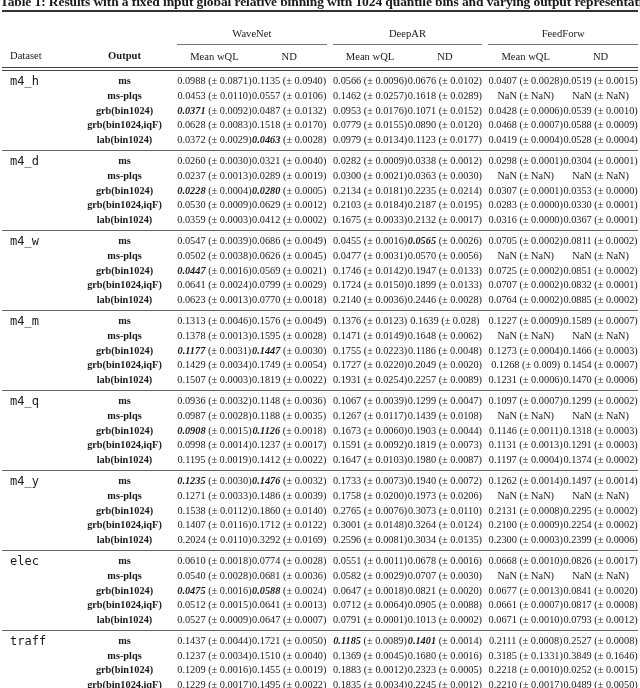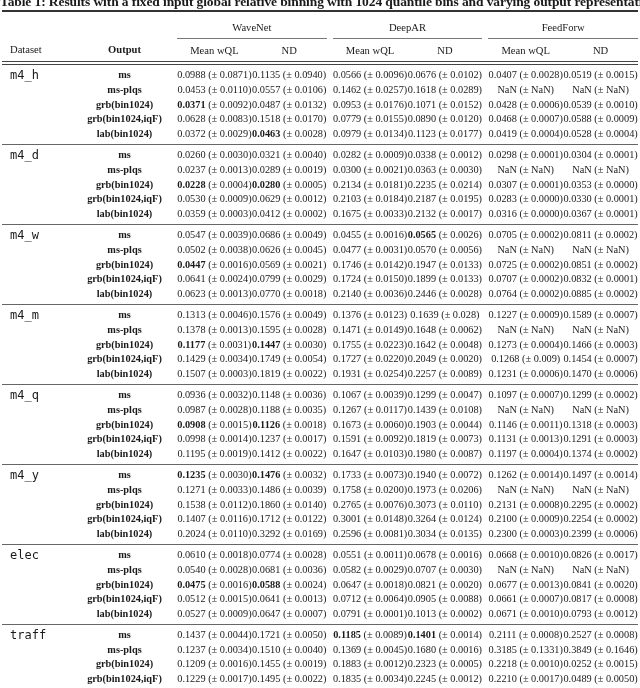--- a/index.html
+++ b/index.html
@@ -1,32 +1,32 @@
 <!DOCTYPE html>
 <html><head>
 <meta charset="utf-8">
 <style>
   html, body { margin: 0; padding: 0; background: #ffffff; }
   body { width: 640px; height: 688px; overflow: hidden; font-family: "Liberation Serif", "DejaVu Serif", serif; color: #1a1a1a; }
   .caption { position: absolute; top: -6px; left: 0; width: 640px; text-align: center; font-weight: bold; font-size: 13.5px; white-space: nowrap; letter-spacing: -0.1px; }
   table { position: absolute; top: 10px; left: 2px; width: 636px; border-collapse: collapse; font-size: 10.3px; }
   td, th { padding: 0; font-weight: normal; text-align: center; white-space: nowrap; }
   .rule-top { border-top: 2.5px solid #333; }
-  .grp th { height: 22px; padding-top: 4px; font-size: 10.6px; }
+  .grp th { height: 22px; padding-top: 10px; font-size: 10.6px; }
   .grp .cm { border-bottom: 1px solid #777; }
   .sub th { height: 22px; font-size: 10.6px; }
   .hdr-bottom { border-bottom: 1px solid #444; }
   .dbl { height: 2px; border-bottom: 1px solid #444; }
   tr.row td { height: 14.8px; line-height: 14.8px; }
   tr.first td { padding-top: 3px; }
   tr.last td { padding-bottom: 2px; }
   tr.sep td { border-bottom: 1.5px solid #666; }
   .ds { text-align: left; padding-left: 8px; font-family: "DejaVu Sans Mono", "Liberation Mono", monospace; font-size: 12px; width: 62px; }
   .out { width: 105px; font-weight: bold; }
-  .val b { font-weight: bold; }
+  .val b { font-weight: bold; font-style: italic; }
   .gap { width: 6px; }
 </style>
 </head>
 <body>
 
 <div class="caption">Table 1: Results with a fixed input global relative binning with 1024 quantile bins and varying output representations.</div>
 
 <table>
   <thead>
     <tr class="grp rule-top">
@@ -259,21 +259,21 @@
         <td class="val"><span>NaN</span> <span>(± NaN)</span></td>
         <td class="val"><span>NaN</span> <span>(± NaN)</span></td>
       </tr>
       <tr class="row">
         <td class="ds"></td>
         <td class="out">grb(bin1024)</td>
         <td class="val"><b>0.1177</b> <span>(± 0.0031)</span></td>
         <td class="val"><b>0.1447</b> <span>(± 0.0030)</span></td>
         <td class="gap"></td>
         <td class="val"><span>0.1755</span> <span>(± 0.0223)</span></td>
-        <td class="val"><span>0.1642</span> <span>(± 0.0048)</span></td>
+        <td class="val"><span>0.1186</span> <span>(± 0.0048)</span></td>
         <td class="gap"></td>
         <td class="val"><span>0.1273</span> <span>(± 0.0004)</span></td>
         <td class="val"><span>0.1466</span> <span>(± 0.0003)</span></td>
       </tr>
       <tr class="row">
         <td class="ds"></td>
         <td class="out">grb(bin1024,iqF)</td>
         <td class="val"><span>0.1429</span> <span>(± 0.0034)</span></td>
         <td class="val"><span>0.1749</span> <span>(± 0.0054)</span></td>
         <td class="gap"></td>

